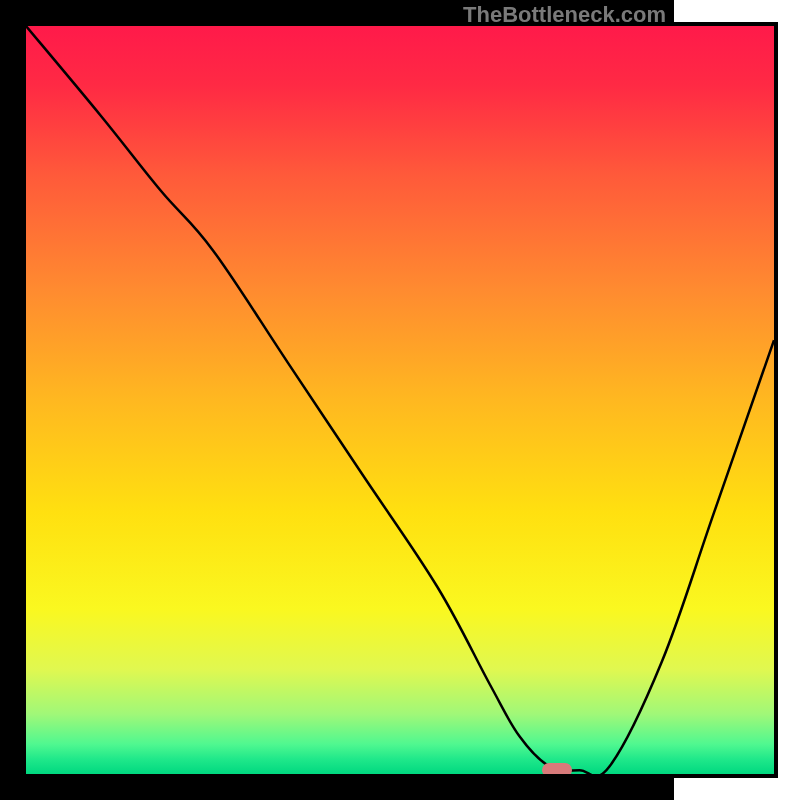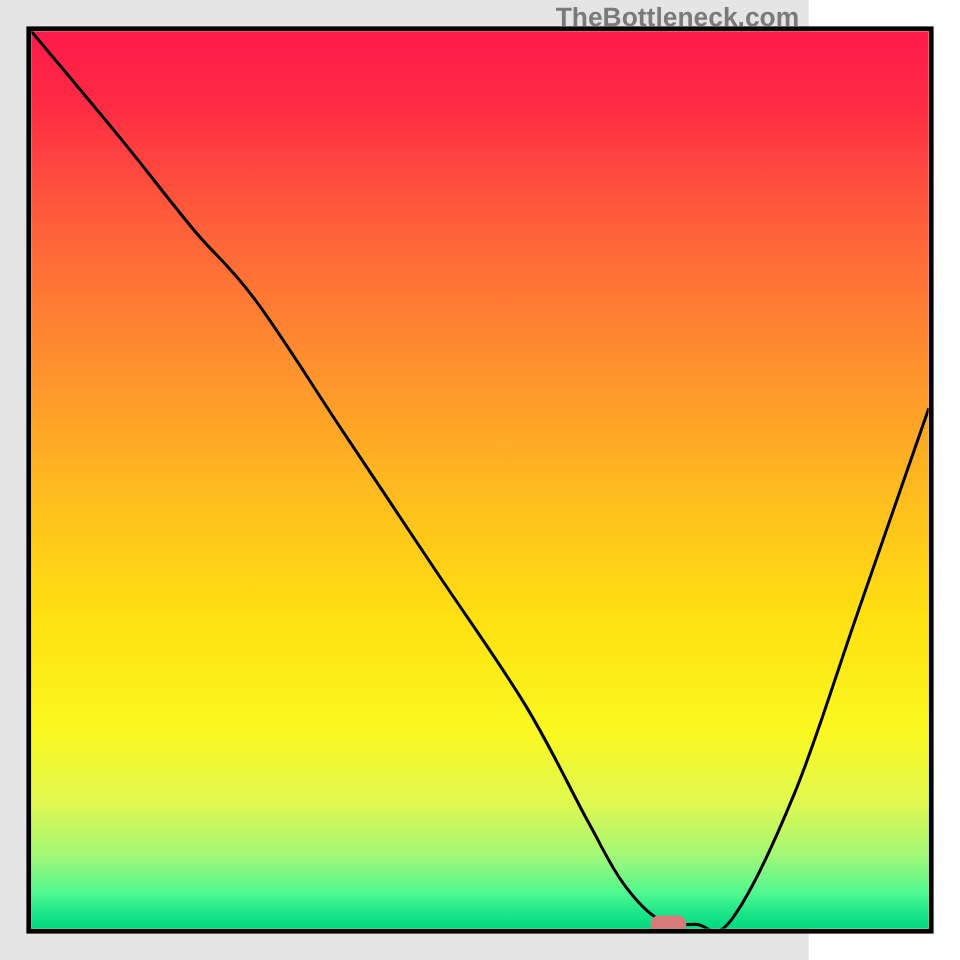--- a/index.html
+++ b/index.html
@@ -7,21 +7,21 @@
     padding: 0;
     width: 800px;
     height: 800px;
     overflow: hidden;
     font-family: Arial, sans-serif;
   }
   .container {
     width: 674px;
     height: 800px;
     position: relative;
-    background: #e5e5e5;
+    background: #000000;
   }
   .watermark {
     position: absolute;
     top: 2px;
     right: 8px;
     font-size: 22px;
     font-weight: bold;
     color: #7a7a7a;
     z-index: 10;
   }

